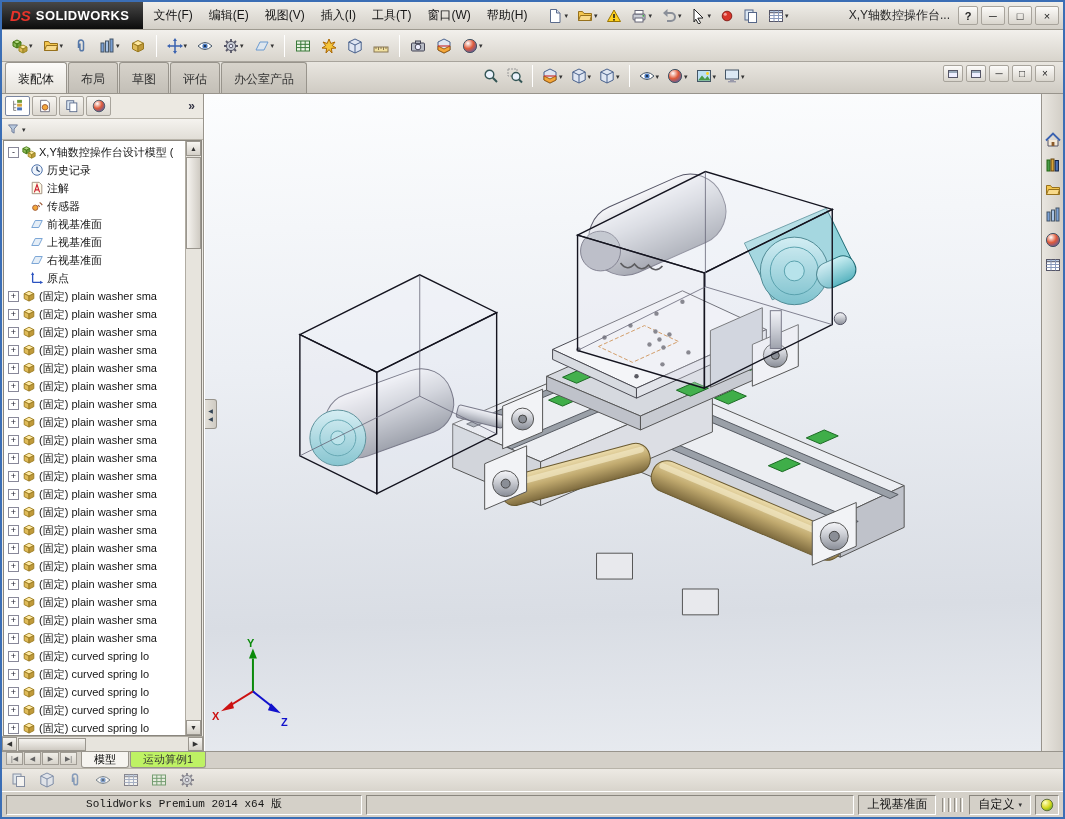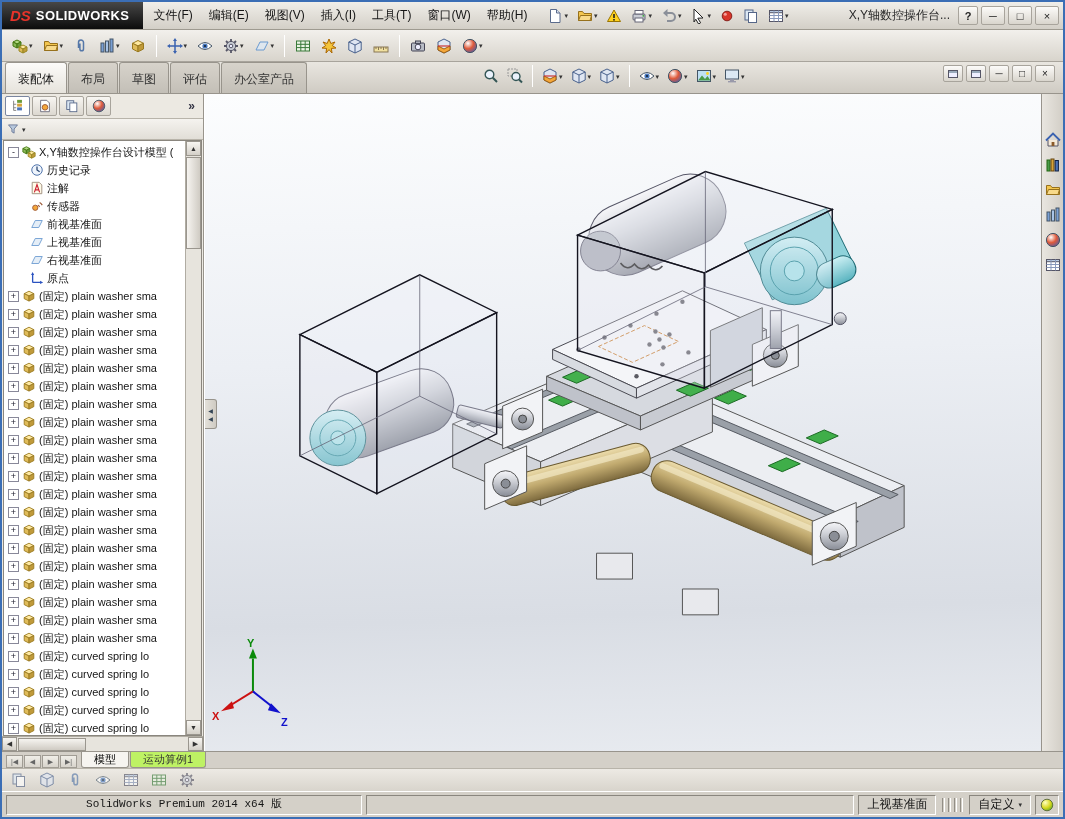--- a/index.html
+++ b/index.html
@@ -69,21 +69,21 @@
   
   .viewport{flex:1 1 auto;position:relative;overflow:hidden;background:linear-gradient(178deg,#fcfdfe 0%,#eceff4 40%,#d9dde4 78%,#e8ebf0 100%);border-left:1px solid #fff}
   .viewport svg.model{position:absolute;inset:0;width:100%;height:100%}
   .collapse-handle{position:absolute;left:0;top:305px;width:12px;height:30px;background:linear-gradient(90deg,#e4e1da,#cfcbc3);border:1px solid #98948c;border-left:none;border-radius:0 3px 3px 0;display:flex;flex-direction:column;align-items:center;justify-content:center;font-size:6px;color:#345;gap:1px}
 
   
   .taskpane{flex:0 0 22px;background:linear-gradient(90deg,#e9e6e0,#d2cec6);border-left:1px solid #98948c;display:flex;flex-direction:column;align-items:center;padding-top:36px;gap:5px}
   .tpbtn{width:20px;height:20px;display:flex;align-items:center;justify-content:center;border:1px solid transparent;border-radius:2px}
 
   
-  .motionrow{flex:0 0 17px;display:flex;align-items:flex-end;background:#d4d0c8;border-top:1px solid #98948c}
+  .motionrow{flex:0 0 17px;display:flex;align-items:flex-start;background:#d4d0c8;border-top:1px solid #98948c}
   .vcr{display:flex;align-items:center;gap:1px;padding:0 4px}
   .vcrbtn{min-width:17px;height:13px;font-size:7px;display:flex;align-items:center;justify-content:center;border:1px solid #a09c94;background:linear-gradient(#f0eee8,#d8d4cc);color:#666}
   .mtab{padding:0 12px;border:1px solid #98948c;border-top:none;border-radius:0 0 3px 3px;background:#bef264;margin-right:1px;font-size:11px;display:flex;align-items:center;color:#333}
   .mtab.active{background:#f6f4f0;color:#000}
 
   
   .bottombar{flex:0 0 23px;display:flex;align-items:center;gap:4px;padding:0 5px;background:linear-gradient(#edeae4,#d8d4cc);border-top:1px solid #b8b4aa}
   .bottombar .i16{opacity:.65}
 
   

